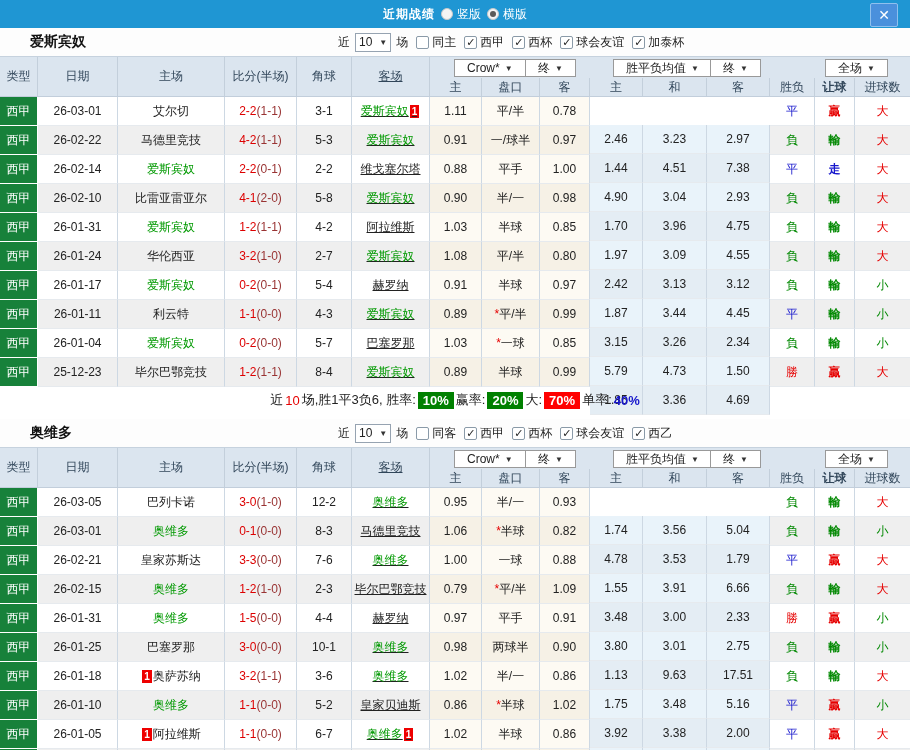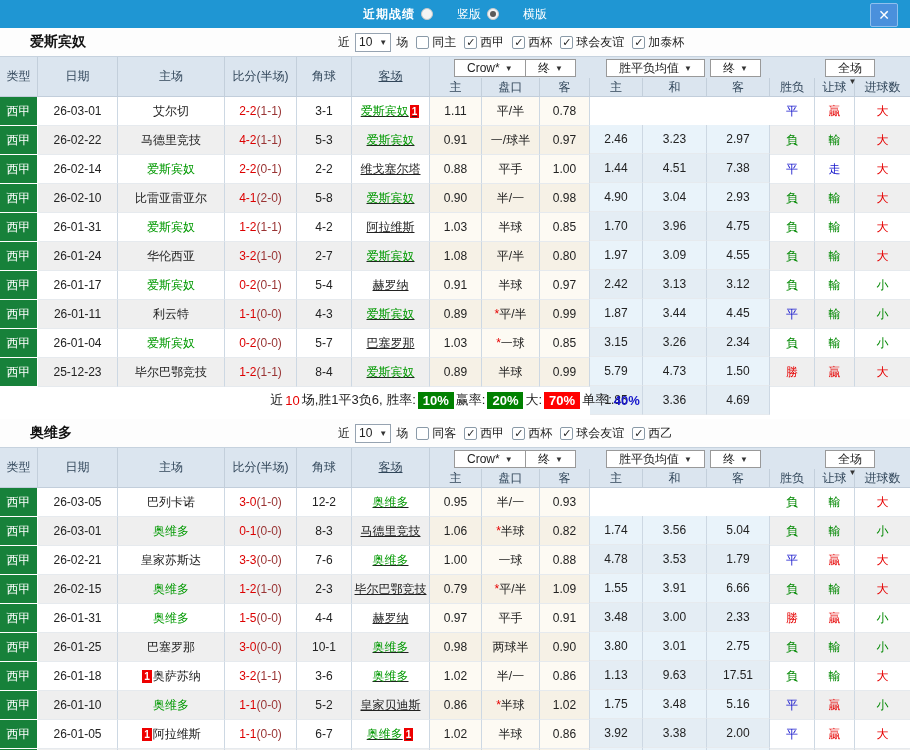--- a/index.html
+++ b/index.html
@@ -2,21 +2,21 @@
 <html style="--topbar: #1f96d3; --close-btn: #4a90dc; --header-bg: #dbe5ef; --league-cell: #17813a; --row-alt: #efefef; --crown-col: #f6f1e6; --crown-col-light: #fdfaf3; --avg-col: #e9f3fa; --avg-col-alt: #e4edf4; --team-green: #009900; --score-red: #dd0000; --half-red: #993333; --red: #e60000; --green: #008800; --blue: #1616cc; --badge-red: #ee0000; --rate-green: #008000; --rate-red: #ff0000;"><head>
 <meta charset="utf-8">
 <style>
   html,body{margin:0;padding:0;background:#fff;}
   .app{width:910px;height:750px;overflow:hidden;position:relative;background:#fff;
        font-family:"Liberation Sans","DejaVu Sans",sans-serif;}
   
   .titlebar{height:28px;background:var(--topbar,#1f96d3);display:flex;align-items:center;
             justify-content:center;position:relative;color:#fff;}
   .title{font-weight:bold;font-size:12px;letter-spacing:1px;}
-  .radio-opt{display:inline-flex;align-items:center;cursor:pointer;gap:20px;}
+  .radio-opt{display:inline-flex;align-items:center;cursor:pointer;}
   .radio{width:12px;height:12px;border-radius:50%;background:#f4f4f4;border:1px solid #c9c9c9;
          display:inline-block;margin:0 4px 0 6px;position:relative;box-sizing:border-box;}
   .radio.checked::after{content:"";position:absolute;left:2px;top:2px;width:6px;height:6px;
          border-radius:50%;background:#5a5a5a;}
   .radio-label{font-size:12px;color:#fff;}
   .close-btn{position:absolute;right:12px;top:3px;width:26px;height:22px;
          background:var(--close-btn,#4a90dc);border:1px solid #8fc0ee;border-radius:2px;color:#fff;
          font-weight:bold;display:flex;align-items:center;justify-content:center;font-size:14px;cursor:pointer;}
   
   .section{position:relative;}
@@ -33,40 +33,40 @@
          border-radius:2px;box-sizing:border-box;font-weight:bold;}
   
   .thead{display:flex;background:var(--header-bg,#dbe5ef);border-top:1px solid #c6d2de;border-bottom:1px solid #c2cedb;}
   .hcell{height:39px;display:flex;align-items:center;justify-content:center;font-size:12px;color:#31465a;
          border-right:1px solid #c3cfdb;box-sizing:border-box;}
   .hright{width:480px;box-sizing:border-box;}
   .ddrow{position:relative;height:21px;}
   .dd{position:absolute;top:2px;height:16px;display:flex;align-items:center;background:#fff;
          border:1px solid #999;font-size:12px;padding:0 12px;color:#222;white-space:nowrap;cursor:pointer;}
   .dd .arrow{font-size:8px;margin-left:5px;color:#333;}
-  .dd-source{left:24px;} .dd-final1{left:95px;} .dd-avg{left:176px;text-align:center;} .dd-final2{left:280px;} .dd-scope{left:395px;flex-direction:column;}
+  .dd-source{left:24px;} .dd-final1{left:95px;} .dd-avg{left:183px;text-align:center;} .dd-final2{left:280px;} .dd-scope{left:395px;}
   .subrow{display:flex;height:18px;}
   .hsub{display:flex;align-items:center;justify-content:center;font-size:12px;color:#31465a;
          border-right:1px solid #c3cfdb;box-sizing:border-box;}
   .subrow .hsub:last-child{border-right:none;}
   
   .trow{display:flex;height:29px;background:#fff;}
   .trow.alt{background:var(--row-alt,#efefef);}
   .cell{display:flex;align-items:center;justify-content:center;font-size:12px;color:#222;
         border-right:1px solid #cdd8e3;border-bottom:1px solid #e6eaee;box-sizing:border-box;height:29px;
         overflow:hidden;white-space:nowrap;}
   .trow .cell:last-child{border-right:none;}
   .cell.league{background:var(--league-cell,#17813a);color:#fff;border-right:1px solid #fff;border-bottom:1px solid #fff;}
   .trow .crown{background:var(--crown-col-light,#fdfaf3);}
   .trow.alt .crown{background:var(--crown-col,#f6f1e6);}
   .trow .avgc{background:var(--avg-col,#e9f3fa);margin-top:28px;}
   .trow.alt .avgc{background:var(--avg-col-alt,#e4edf4);}
   .c1{width:38px;}.c2{width:80px;}.c3{width:107px;}.c4{width:72px;}.c5{width:55px;}.c6{width:78px;text-decoration:underline;}
   .c7{width:52px;}.c8{width:58px;}.c9{width:50px;}.c10{width:53px;}.c11{width:64px;}.c12{width:63px;}
-  .c13{width:45px;}.c14{width:40px;}.c15{width:55px;}
+  .c13{width:45px;}.c14{width:40px;font-weight:bold;}.c15{width:55px;}
   .team{color:var(--team-green,#009900);}
   .score{color:var(--score-red,#dd0000);}
   .half{color:var(--half-red,#993333);}
   .badge{background:var(--badge-red,#ee0000);color:#fff;font-size:10px;line-height:13px;padding:0 2px;
          font-weight:bold;display:inline-block;margin:0 1px;}
   .star{color:var(--red,#e60000);}
   .t-red{color:var(--red,#e60000);}
   .t-green{color:var(--green,#008800);}
   .t-blue{color:var(--blue,#1616cc);}
   

